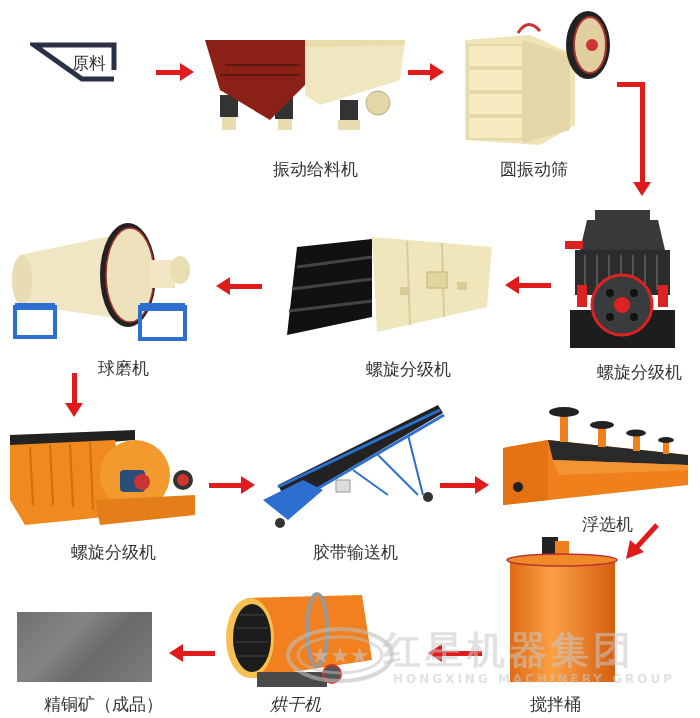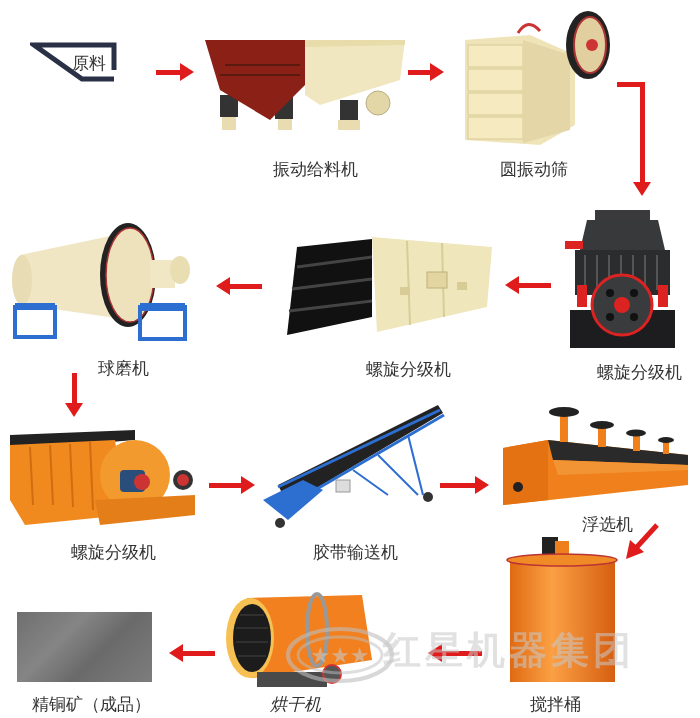--- a/index.html
+++ b/index.html
@@ -269,22 +269,23 @@
   </svg>
 </div>
 <span class="label" style="left:270px;top:693px;font-style:italic;">烘干机</span>
 
 <div>
   <div class="head-l" style="left:169px;top:644px;"></div>
   <div class="arrow-h" style="left:183px;top:651px;width:32px;"></div>
 </div>
 
 <div class="abs" style="left:17px;top:612px;width:135px;height:70px;background:linear-gradient(135deg,#6f6f6f 0%,#858585 35%,#6a6a6a 60%,#7d7d7d 100%);"></div>
-<span class="label" style="left:32px;top:693px;">精铜矿（成品）</span>
+<span class="label" style="left:44px;top:693px;">精铜矿（成品）</span>
 
 <div class="abs" style="left:285px;top:620px;width:420px;height:70px;">
   <svg width="110" height="60" viewBox="0 0 110 60" style="position:absolute;left:0;top:5px;">
     <ellipse cx="55" cy="30" rx="52" ry="26" fill="none" stroke="rgba(190,190,190,0.6)" stroke-width="4"></ellipse>
     <ellipse cx="55" cy="30" rx="42" ry="18" fill="none" stroke="rgba(190,190,190,0.5)" stroke-width="3"></ellipse>
     <text x="55" y="38" text-anchor="middle" font-size="22" fill="rgba(200,200,200,0.6)">★★★</text>
   </svg>
   <span class="watermark" style="left:98px;top:5px;font-size:38px;letter-spacing:4px;">红星机器集团</span>
+  <span class="watermark" style="left:108px;top:52px;font-size:12px;letter-spacing:3px;">HONGXING MACHINERY GROUP</span>
 </div>
 
 </body></html>

